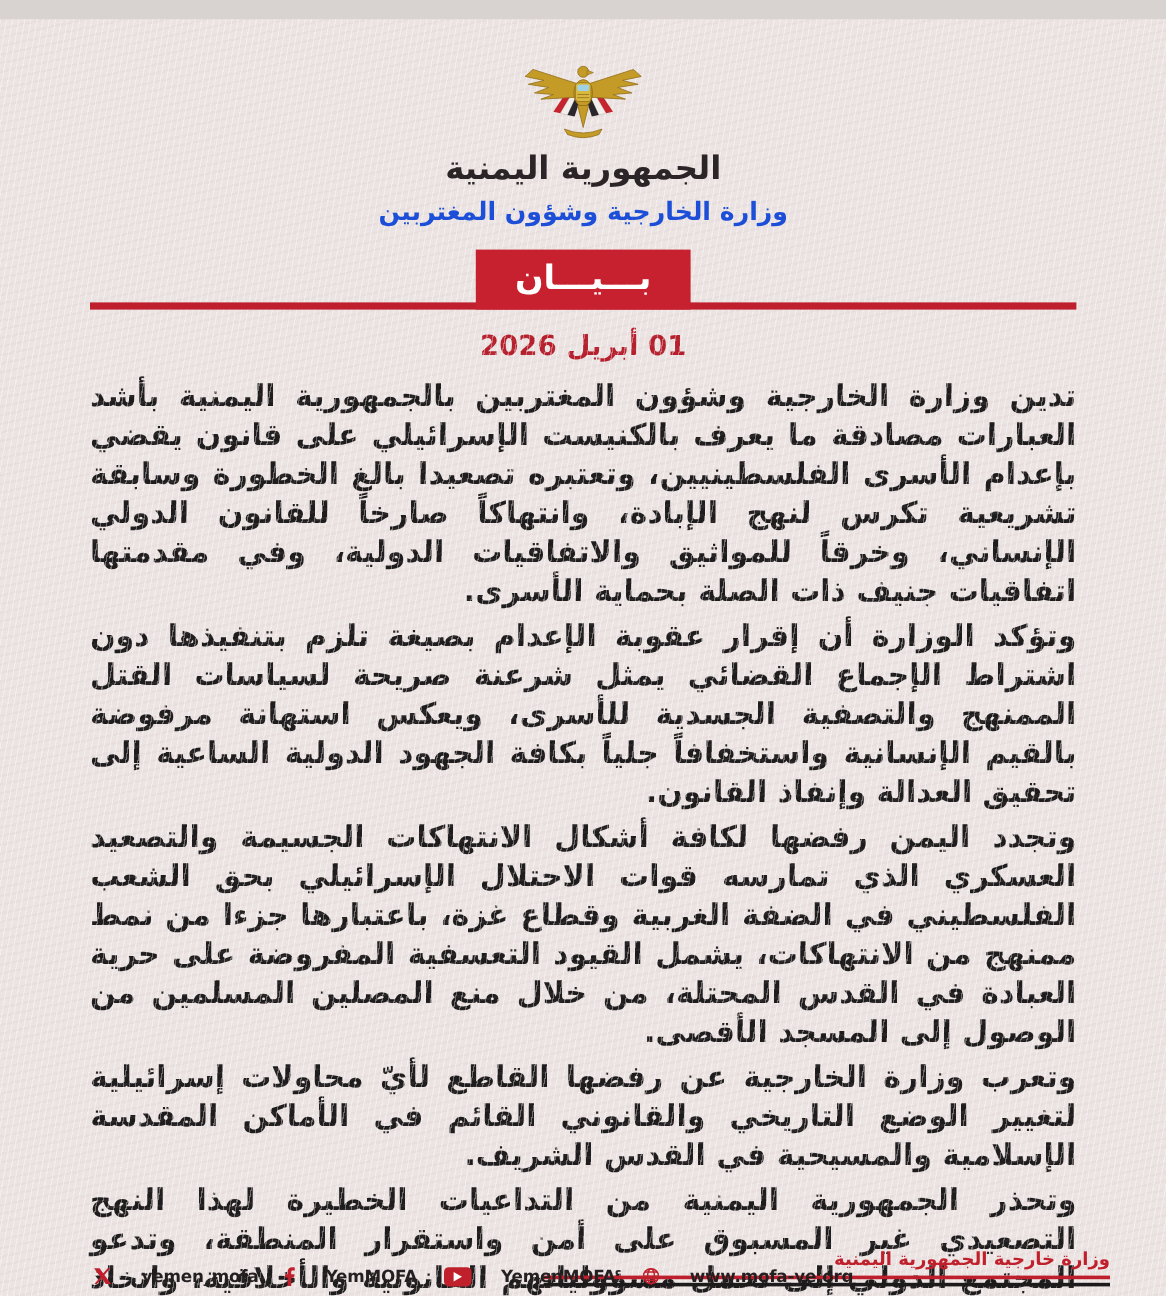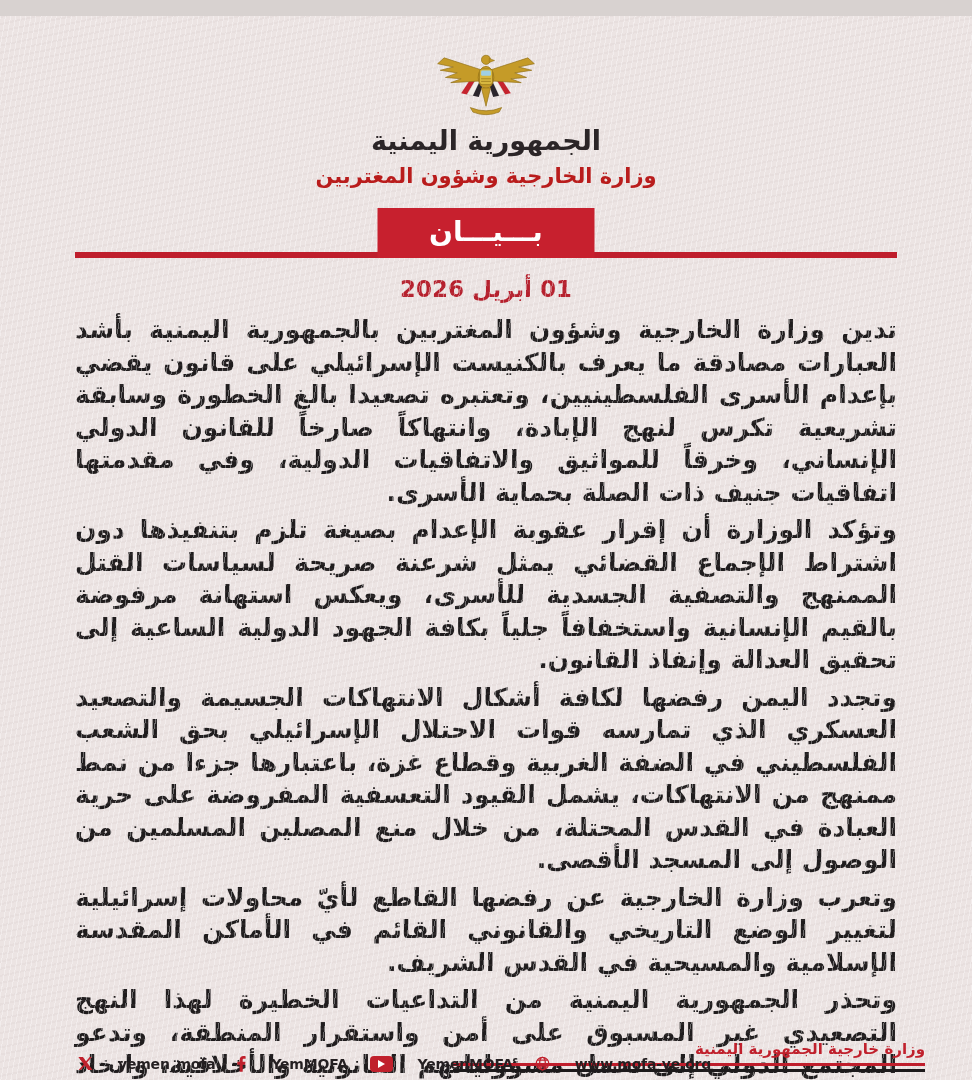--- a/index.html
+++ b/index.html
@@ -23,33 +23,33 @@
   
   .header { text-align:center; padding-top:34px; position:relative; }
   .emblem svg { width:106px; height:68px; display:inline-block; }
   .org-line1 {
     margin-top:2px; font-size:27px; line-height:34px;
     font-weight:bold; color:#2b2527; direction:rtl;
     letter-spacing:-1px;
   }
   .org-line2 {
     margin-top:4px; font-size:21px; line-height:28px;
-    font-weight:bold; color:#b91c1c; direction:rtl;
+    font-weight:bold; color:#1d4ed8; direction:rtl;
     letter-spacing:-1px;
   }
 
   
   .banner { position:relative; margin-top:18px; height:58px; }
   .banner-rule {
     position:absolute; top:44px; left:75px; right:75px; height:6px;
     background:#bf1e2c;
   }
   .banner-box {
     position:absolute; top:0; left:50%; transform:translateX(-50%);
-    width:217px; height:50px; background:#c7202e;
+    width:179px; height:50px; background:#c7202e;
     display:flex; align-items:center; justify-content:center;
   }
   .banner-title {
     color:#ffffff; font-size:28px; font-weight:bold; direction:rtl;
     padding-bottom:4px;
   }
   .date-line {
     margin-top:8px; text-align:center; direction:rtl;
     color:#b6202d; font-size:23px; line-height:30px; font-weight:bold;
   }

